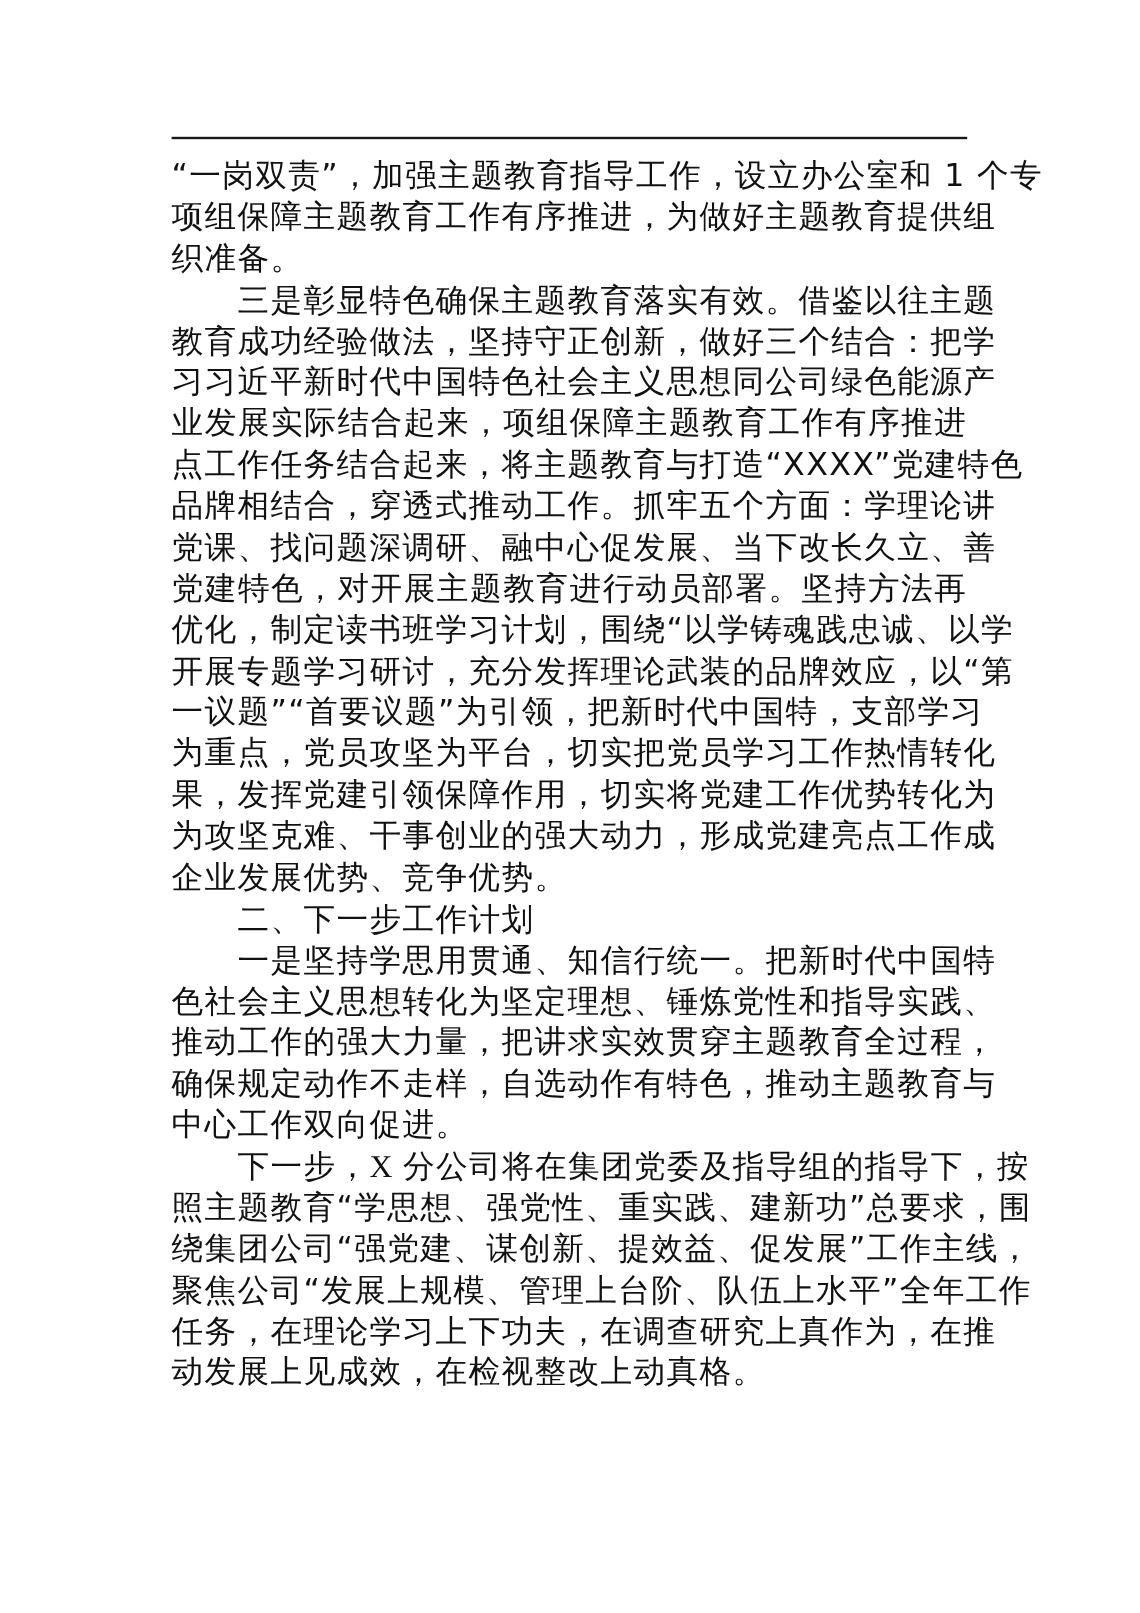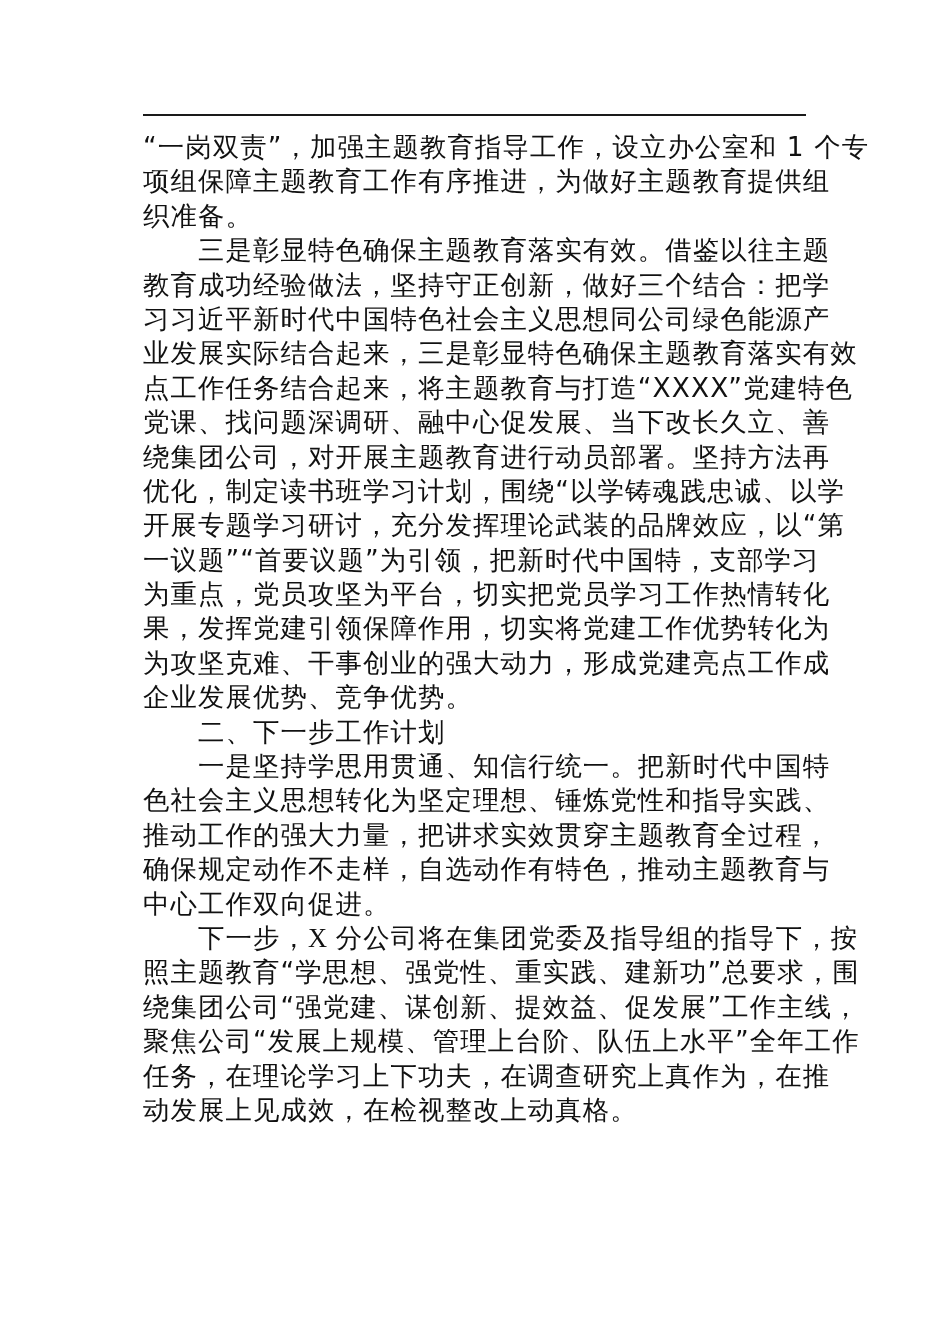--- a/index.html
+++ b/index.html
@@ -66,24 +66,25 @@
     <div>
       <span class="line">“一岗双责”，加强主题教育指导工作，设立办公室和 1 个专</span>
       <span class="line">项组保障主题教育工作有序推进，为做好主题教育提供组</span>
       <span class="line last">织准备。</span>
     </div>
 
     <div>
       <span class="line indent">三是彰显特色确保主题教育落实有效。借鉴以往主题</span>
       <span class="line">教育成功经验做法，坚持守正创新，做好三个结合：把学</span>
       <span class="line">习习近平新时代中国特色社会主义思想同公司绿色能源产</span>
-      <span class="line">业发展实际结合起来，三是彰显特色确保主题教育落实有效</span>
+      <span class="line">业发展实际结合起来，项组保障主题教育工作有序推进</span>
       <span class="line">点工作任务结合起来，将主题教育与打造“XXXX”党建特色</span>
+      <span class="line">品牌相结合，穿透式推动工作。抓牢五个方面：学理论讲</span>
       <span class="line">党课、找问题深调研、融中心促发展、当下改长久立、善</span>
-      <span class="line">绕集团公司，对开展主题教育进行动员部署。坚持方法再</span>
+      <span class="line">党建特色，对开展主题教育进行动员部署。坚持方法再</span>
       <span class="line">优化，制定读书班学习计划，围绕“以学铸魂践忠诚、以学</span>
       <span class="line">开展专题学习研讨，充分发挥理论武装的品牌效应，以“第</span>
       <span class="line">一议题”“首要议题”为引领，把新时代中国特，支部学习</span>
       <span class="line">为重点，党员攻坚为平台，切实把党员学习工作热情转化</span>
       <span class="line">果，发挥党建引领保障作用，切实将党建工作优势转化为</span>
       <span class="line">为攻坚克难、干事创业的强大动力，形成党建亮点工作成</span>
       <span class="line last">企业发展优势、竞争优势。</span>
     </div>
 
     <div>

